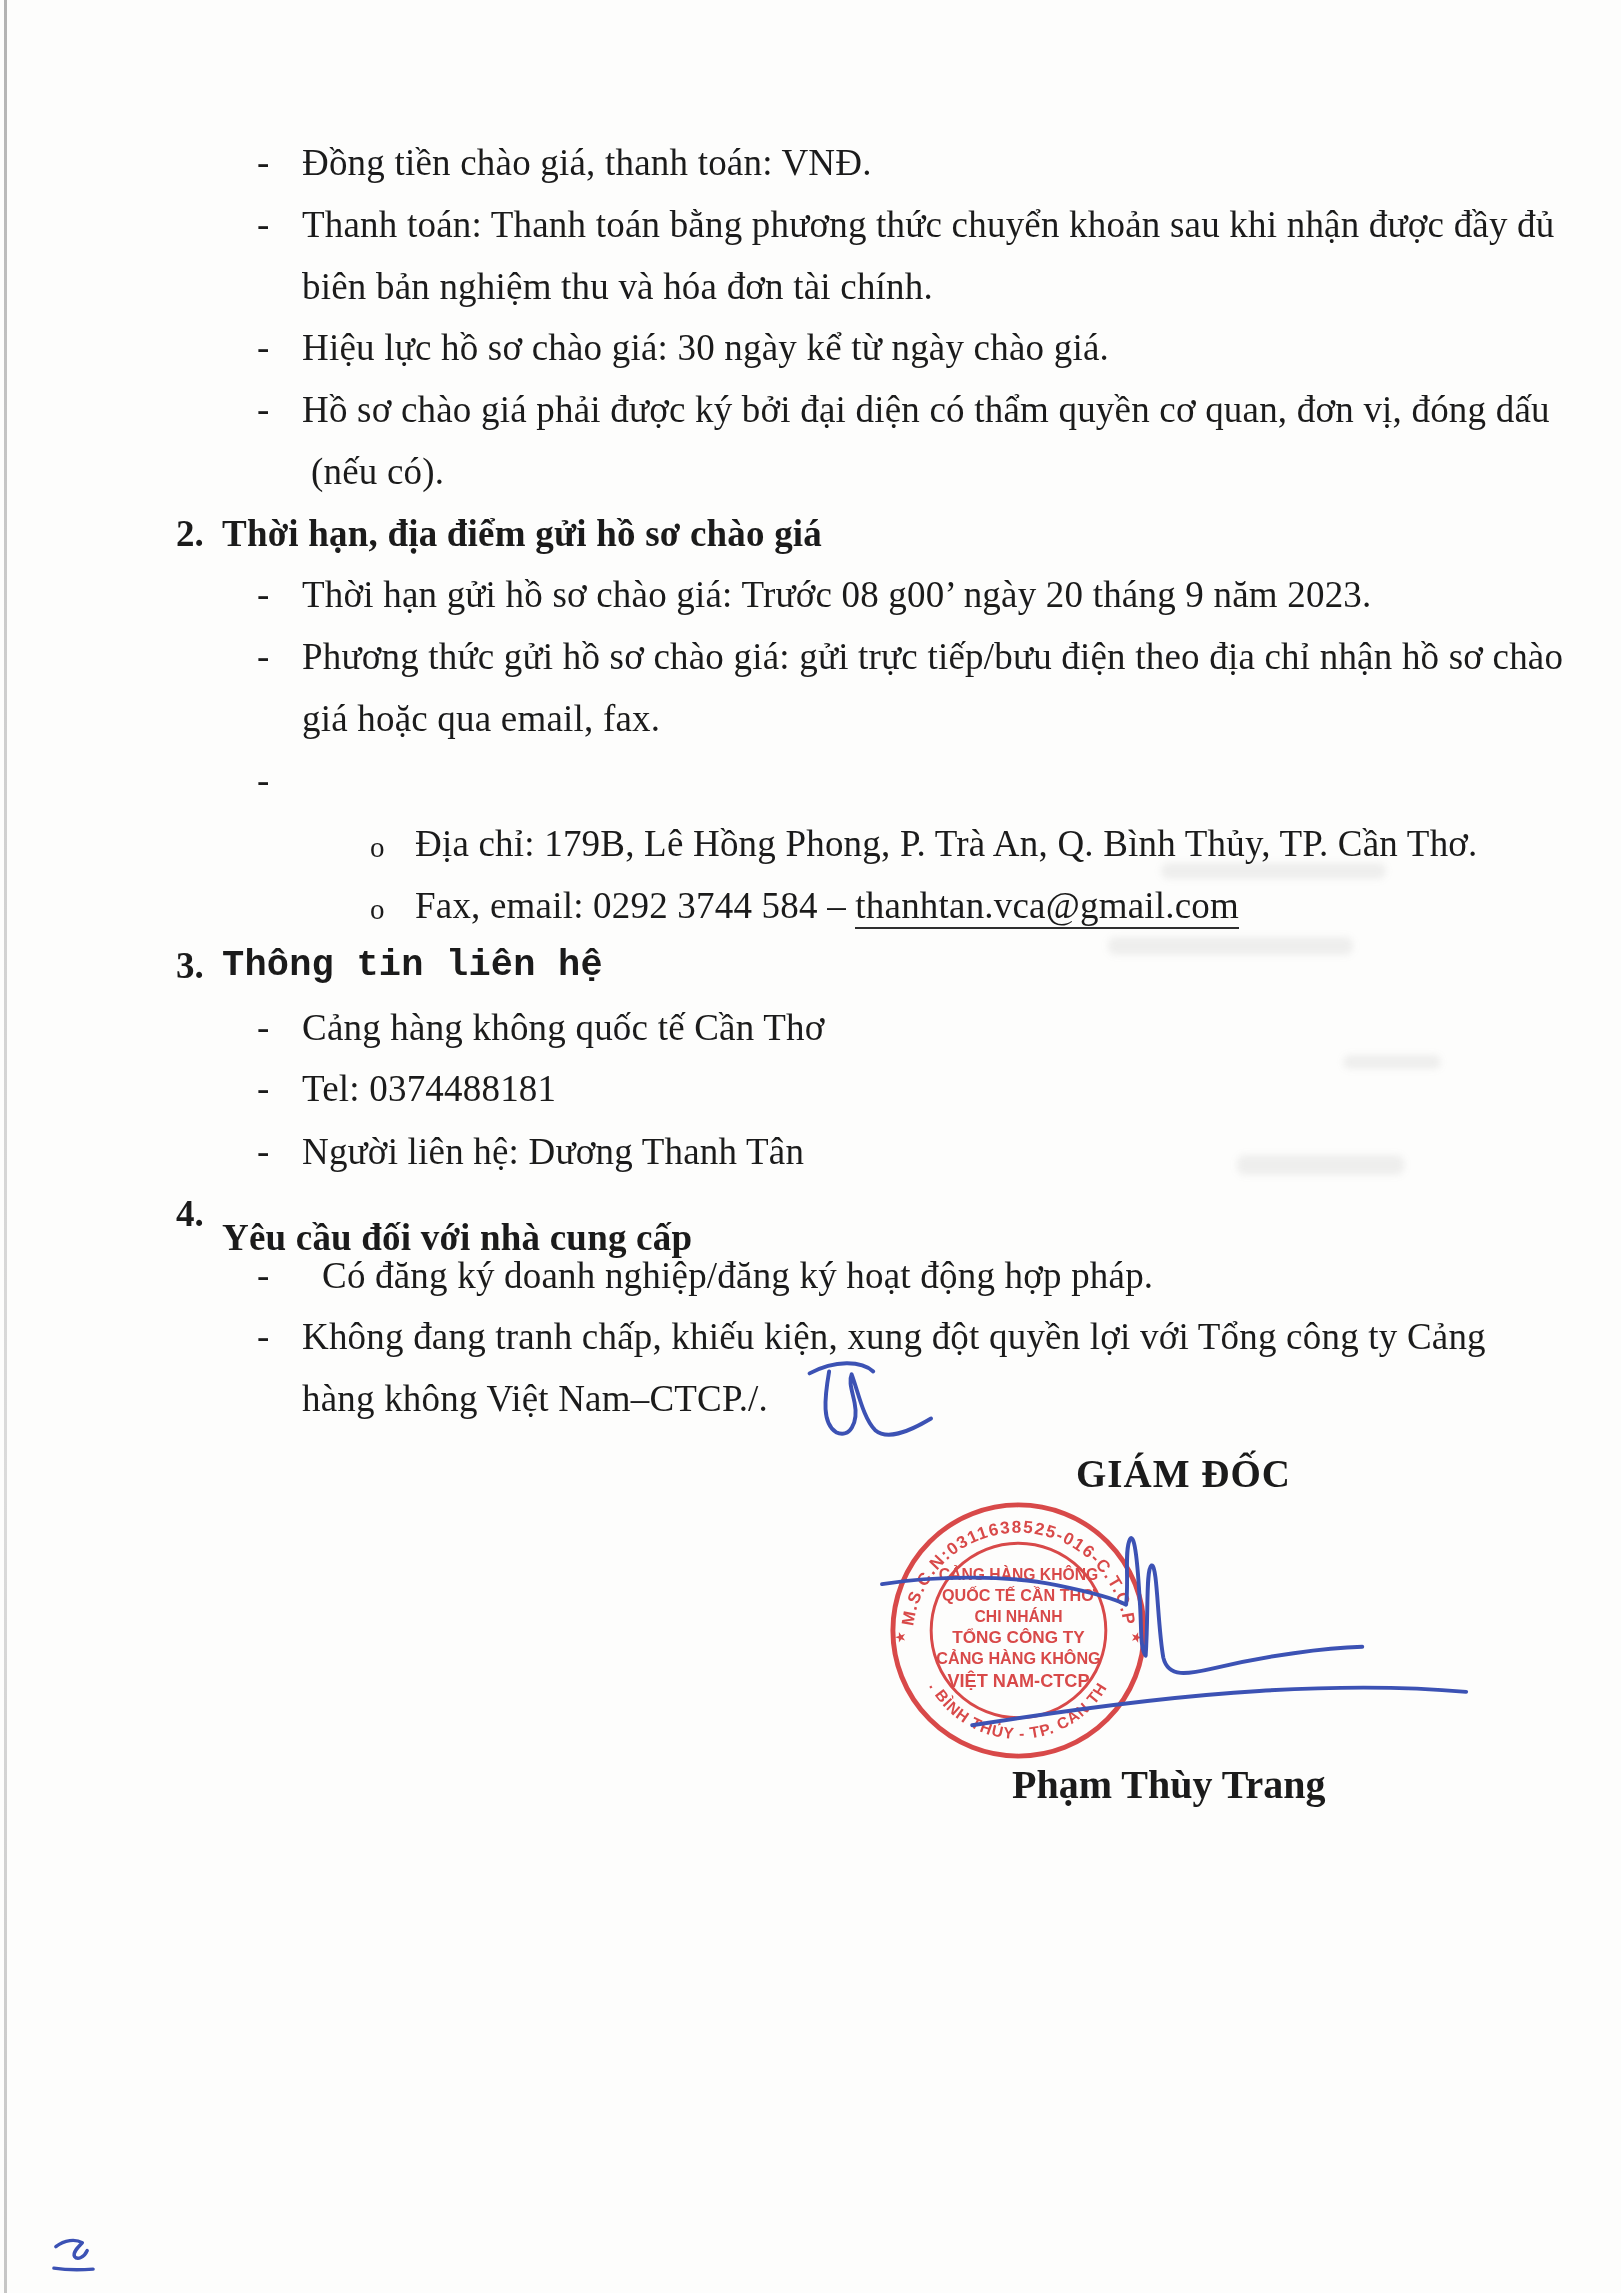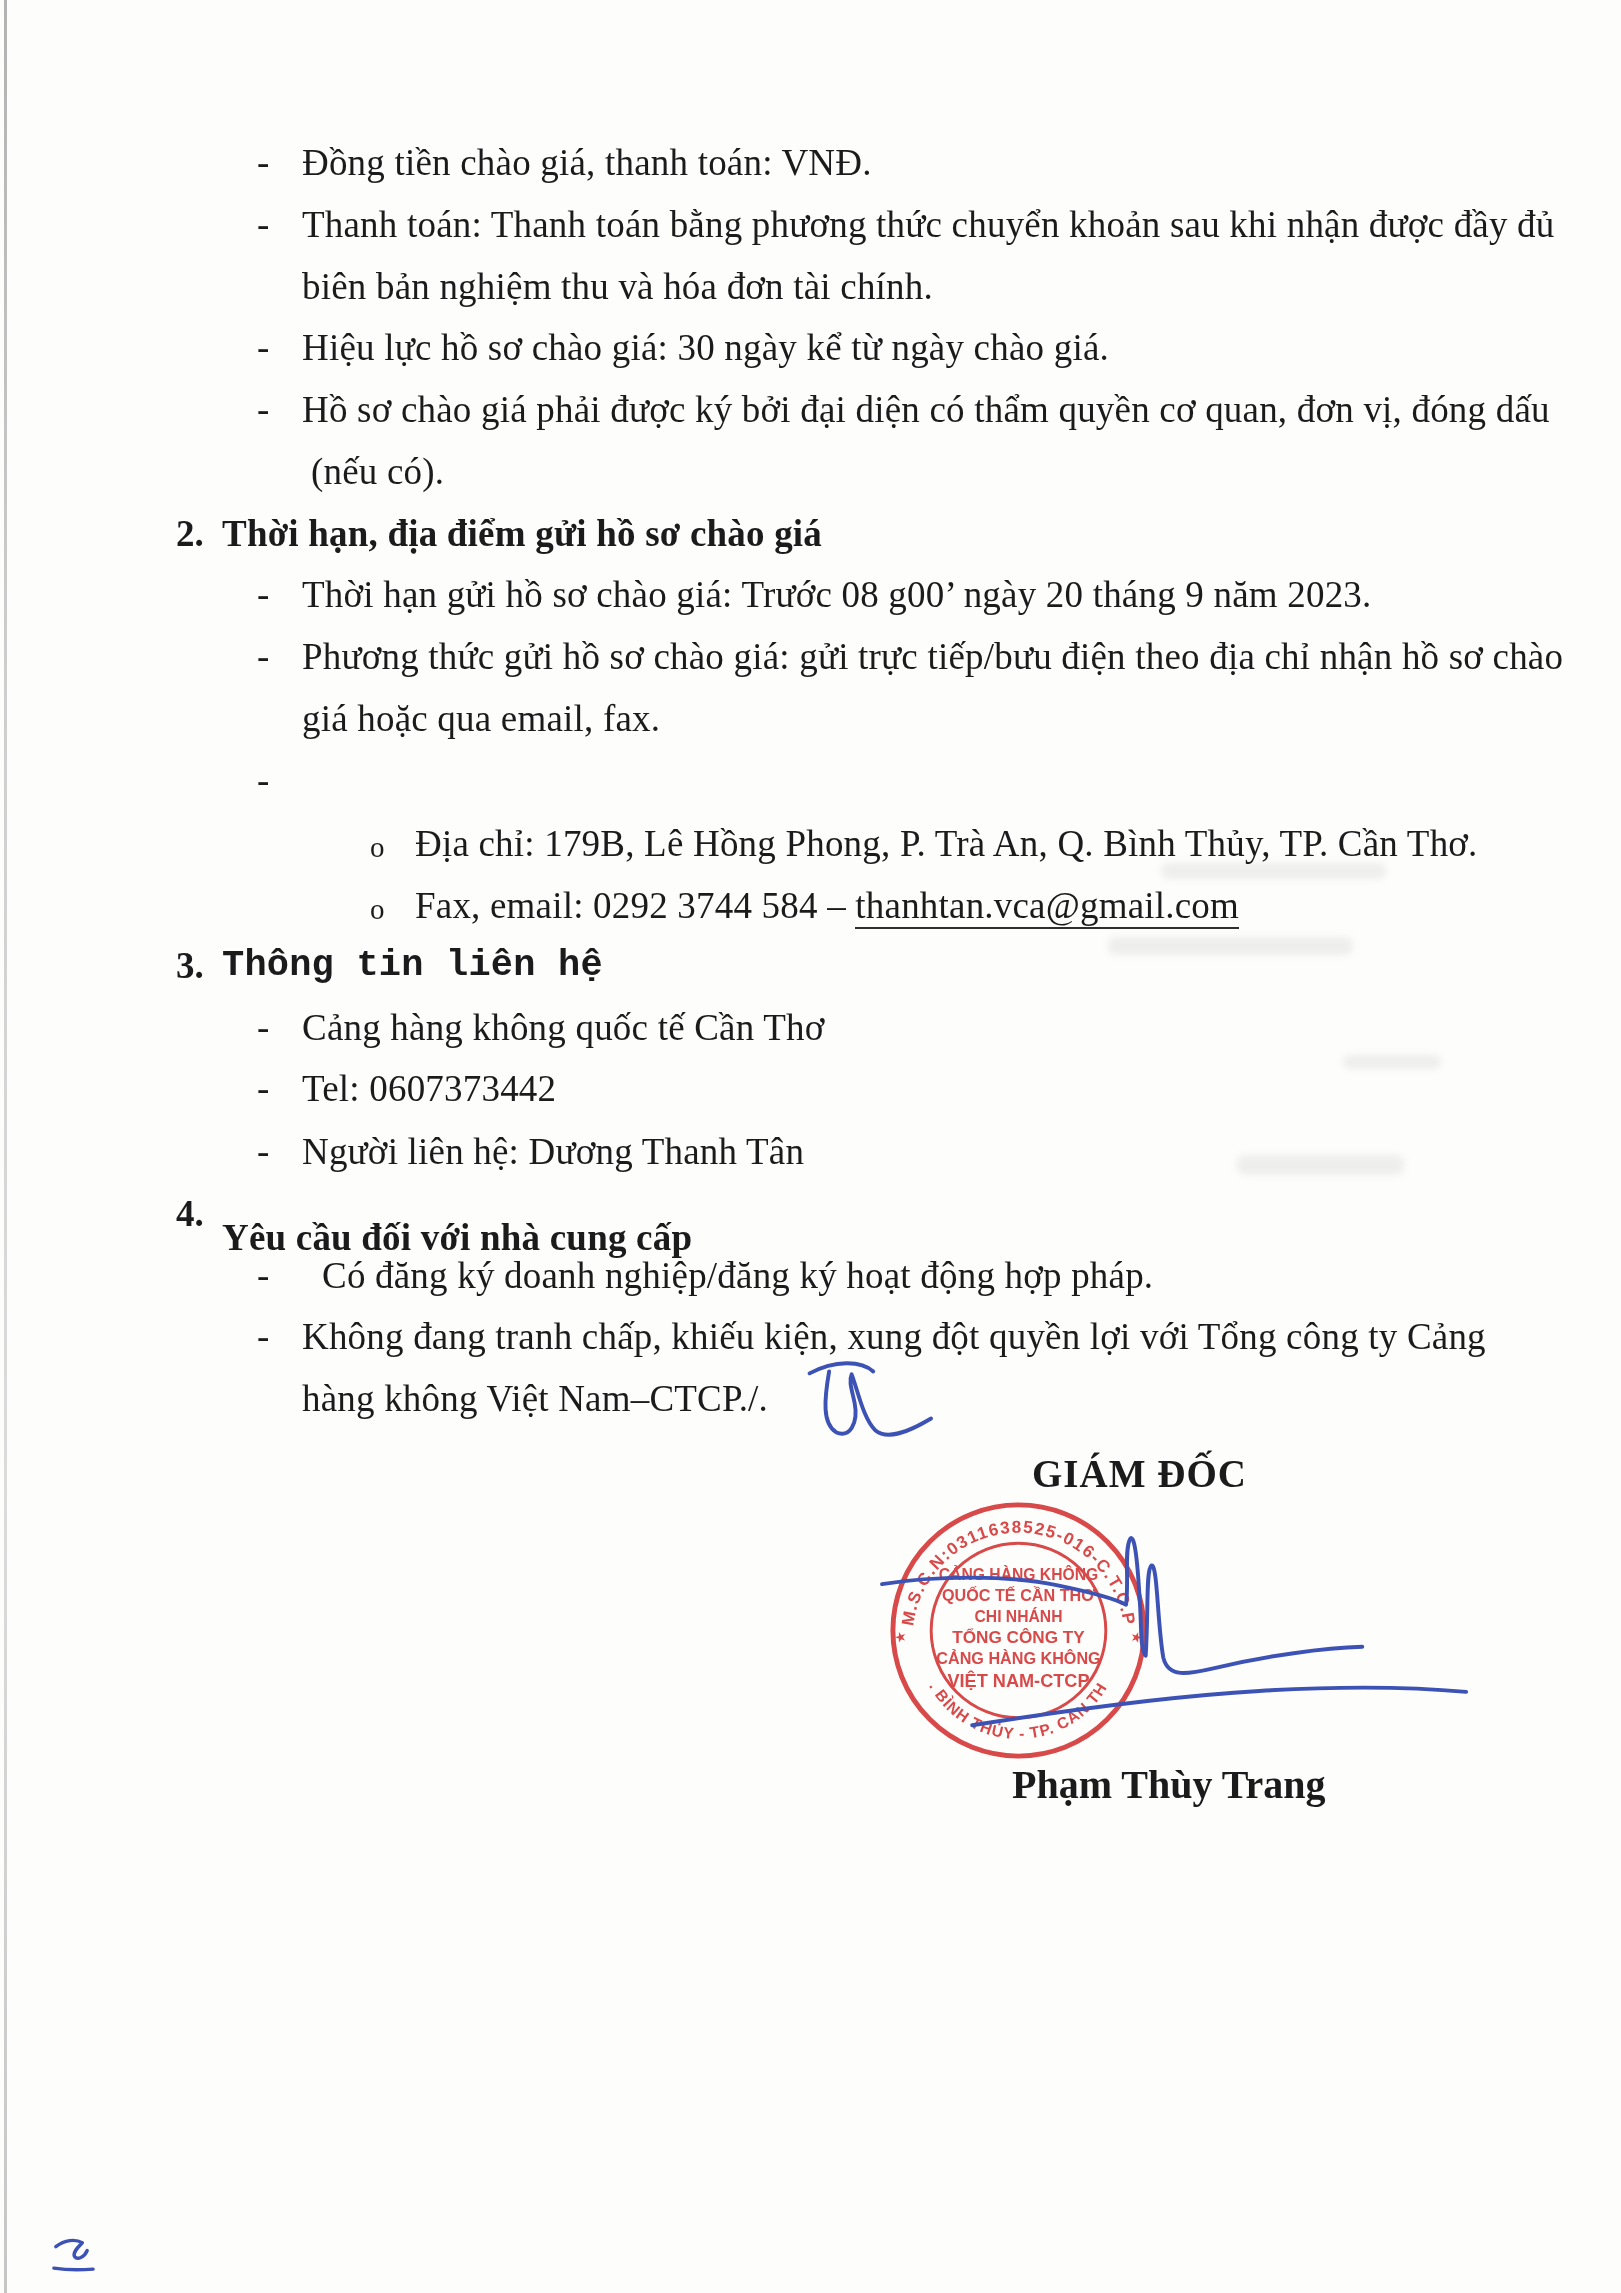--- a/index.html
+++ b/index.html
@@ -85,36 +85,36 @@
     <span>Fax, email: 0292 3744 584 – </span><span class="email-link">thanhtan.vca@gmail.com</span>
   </div>
 
   <span class="hnum" style="left:176px; top:943px;">3.</span>
   <div class="ln bold" style="left:222px; top:943px;font-family:Liberation Mono, monospace;">Thông tin liên hệ</div>
 
   <span class="mk" style="left:257px; top:1005px;">-</span>
   <div class="ln" style="left:302px; top:1005px;">Cảng hàng không quốc tế Cần Thơ</div>
 
   <span class="mk" style="left:257px; top:1066px;">-</span>
-  <div class="ln" style="left:302px; top:1066px;">Tel: 0607373442</div>
+  <div class="ln" style="left:302px; top:1066px;">Tel: 0374488181</div>
 
   <span class="mk" style="left:257px; top:1129px;">-</span>
   <div class="ln" style="left:302px; top:1129px;">Người liên hệ: Dương Thanh Tân</div>
 
   <span class="hnum" style="left:176px; top:1191px;">4.</span>
   <div class="ln bold" style="left:222px; top:1191px;margin-top:24px;">Yêu cầu đối với nhà cung cấp</div>
 
   <span class="mk" style="left:257px; top:1253px;">-</span>
   <div class="ln" style="left:302px; top:1253px;margin-left:20px;">Có đăng ký doanh nghiệp/đăng ký hoạt động hợp pháp.</div>
 
   <span class="mk" style="left:257px; top:1314px;">-</span>
   <div class="ln" style="left:302px; top:1314px;">Không đang tranh chấp, khiếu kiện, xung đột quyền lợi với Tổng công ty Cảng</div>
   <div class="ln" style="left:302px; top:1376px;">hàng không Việt Nam–CTCP./.</div>
 
-  <div class="sig-title" style="left:1032px; top:1451px;">GIÁM ĐỐC</div>
+  <div class="sig-title" style="left:1076px; top:1451px;">GIÁM ĐỐC</div>
 
   <div class="stamp-box">
     <svg width="261" height="261" viewBox="0 0 266 266" style="opacity:0.93;">
       <g stroke="#d63c3c" fill="none">
         <circle cx="133" cy="133" r="128" stroke-width="5"></circle>
         <circle cx="133" cy="133" r="89" stroke-width="3"></circle>
       </g>
       <defs>
         <path id="arcTop" d="M 27 162 A 108 108 0 1 1 239 162"></path>
         <path id="arcBottom" d="M 41 188 A 104 104 0 0 0 225 188"></path>

